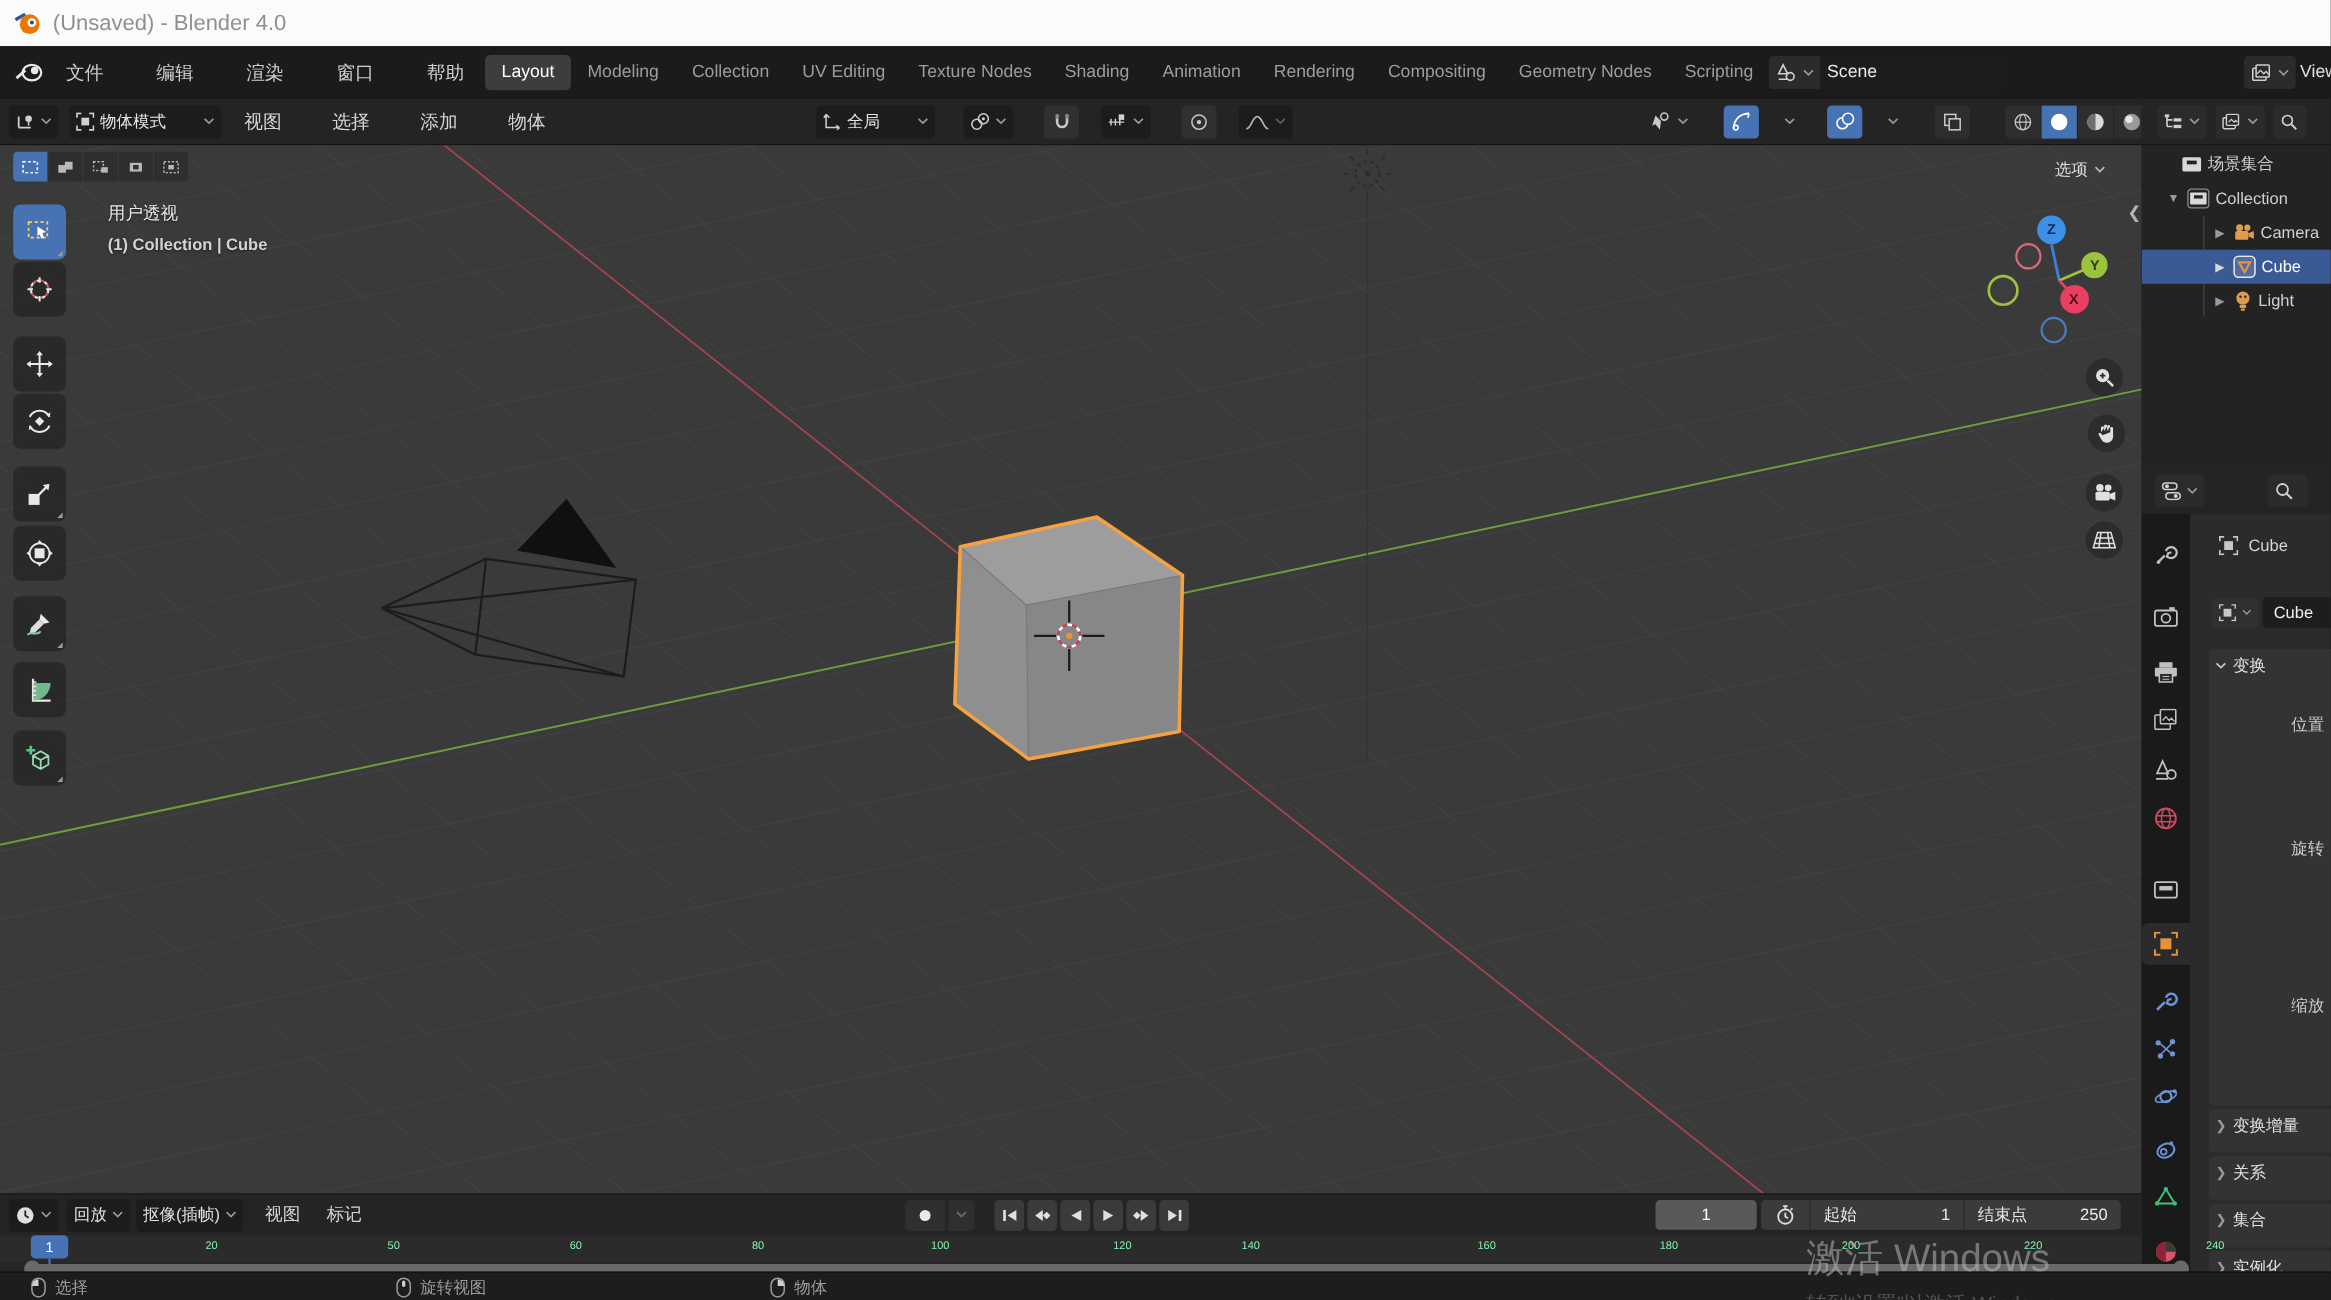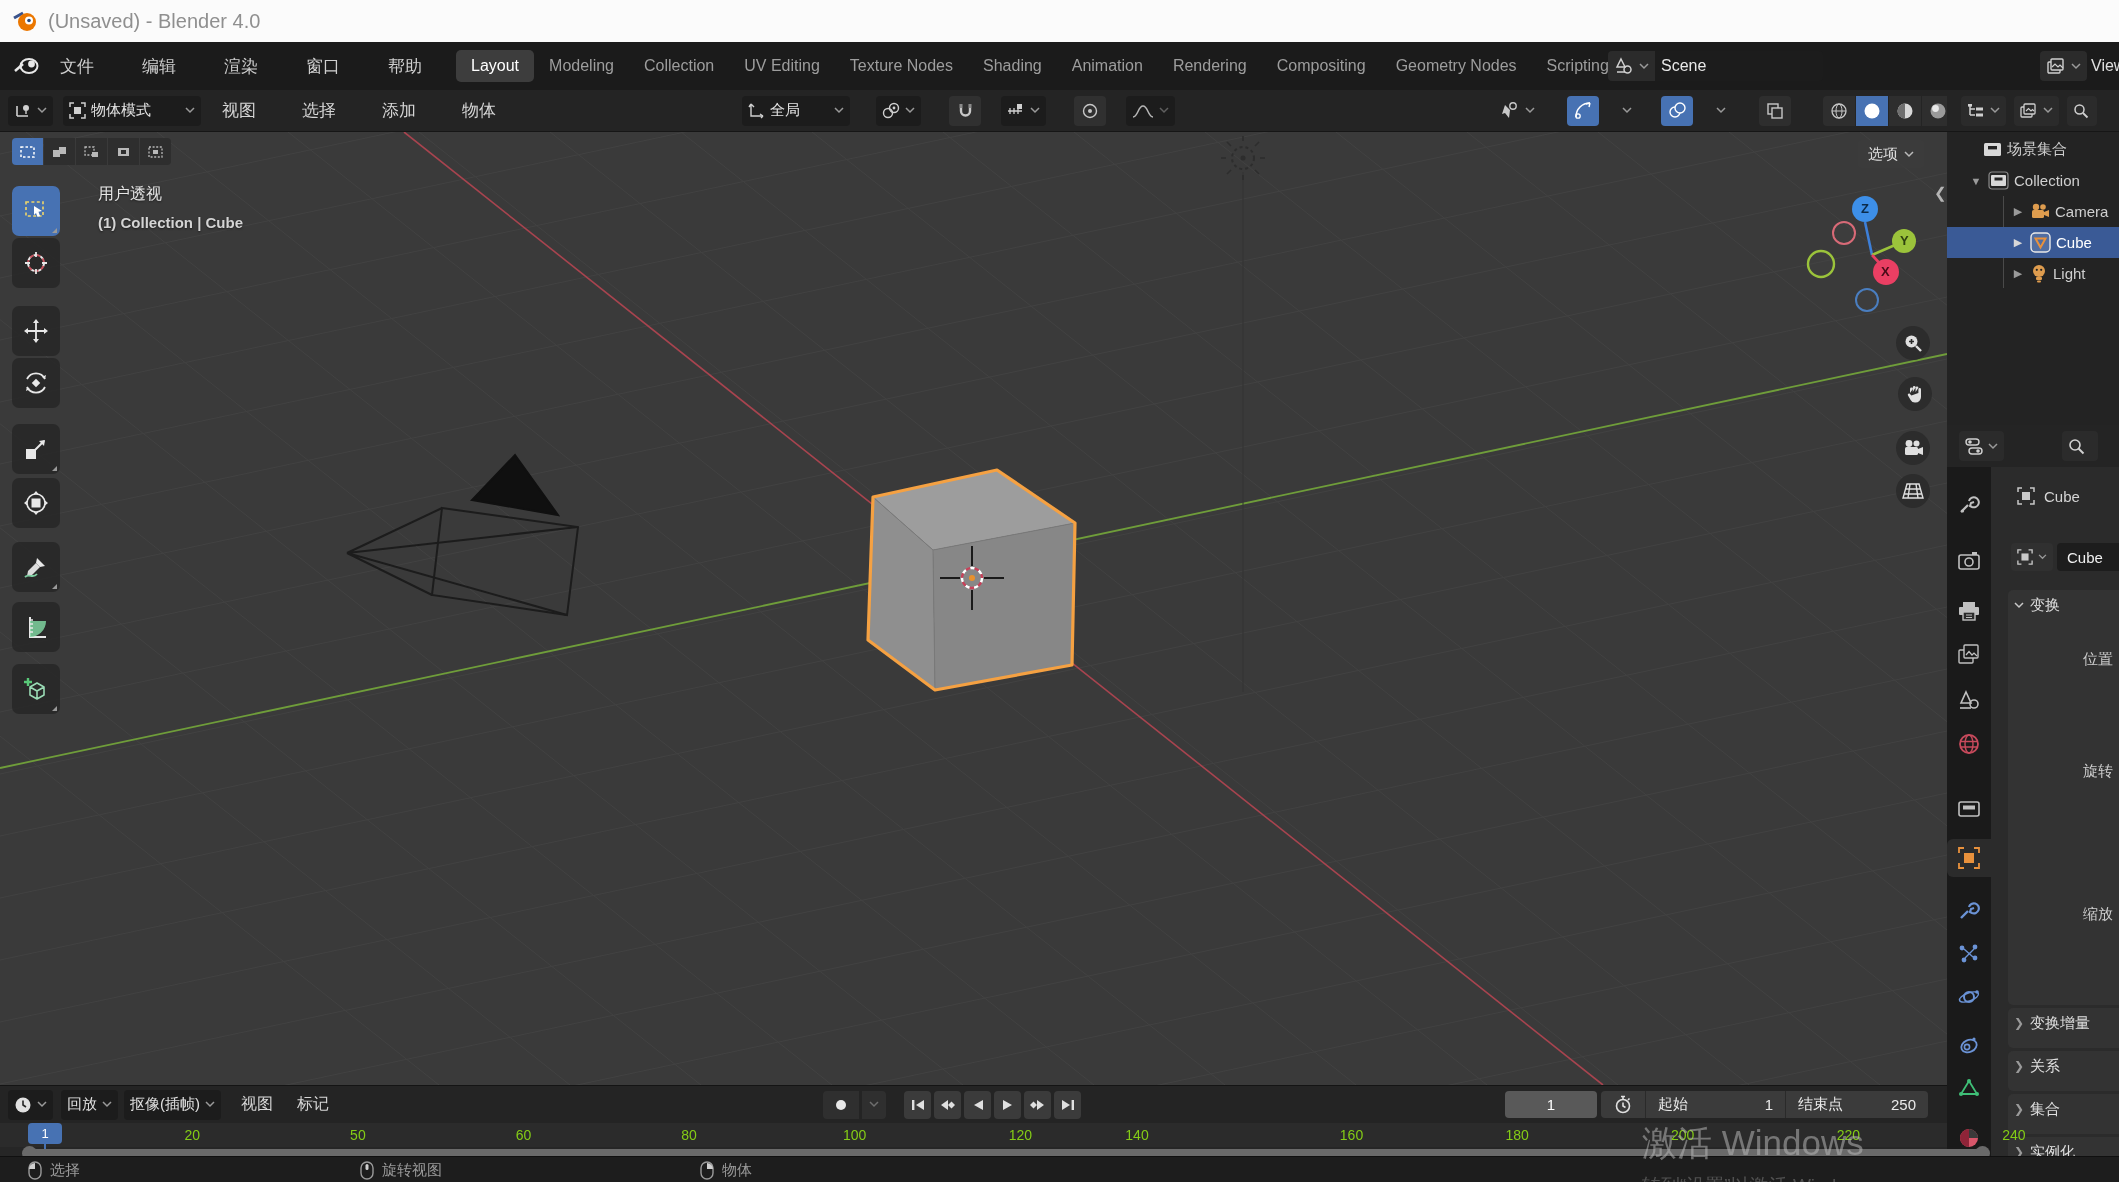--- a/index.html
+++ b/index.html
@@ -9,21 +9,21 @@
   .abs{position:absolute;}
   svg{display:block;}
   
   .titlebar{left:0;top:0;width:2119px;height:42px;background:#fbfbfb;
             display:flex;align-items:center;gap:10px;padding-left:12px;box-sizing:border-box;}
   .titlebar .ttext{color:#8f8f8f;font-size:20px;}
   
   .topbar{left:0;top:42px;width:2119px;height:48px;background:#1b1b1b;
           display:flex;align-items:center;box-sizing:border-box;padding-left:8px;}
   .tmenu{color:#cfcfcf;font-size:17px;padding:4px 14px;border-radius:4px;cursor:default;}
-  .wtabs{display:flex;margin-left:20px;}
+  .wtabs{display:flex;margin-left:5px;}
   .wtab{color:#9d9d9d;font-size:16px;padding:7px 15px;border-radius:5px;white-space:nowrap;}
   .wtab.active{background:#3d3d3d;color:#ffffff;}
   .scene-block{position:absolute;left:1608px;top:50px;height:32px;display:flex;align-items:center;}
   .vl-block{position:absolute;left:2040px;top:50px;height:32px;display:flex;align-items:center;gap:4px;}
   
   .dbtn{background:#1c1c1c;border-radius:4px;display:flex;align-items:center;height:30px;box-sizing:border-box;padding:0 6px;gap:5px;}
   .rbtn{background:#3b3b3b;border-radius:4px;display:flex;align-items:center;justify-content:center;height:28px;box-sizing:border-box;}
   .chev{flex:0 0 auto;}
   
   .vph{left:0;top:90px;width:1947px;height:42px;background:#242424;display:flex;align-items:center;
@@ -67,21 +67,21 @@
   .navbtn{position:absolute;width:34px;height:34px;border-radius:17px;background:rgba(42,42,42,.88);
           display:flex;align-items:center;justify-content:center;}
   .optbtn{position:absolute;left:1858px;top:8px;height:28px;background:rgba(60,60,60,.75);border-radius:4px;
           display:flex;align-items:center;gap:6px;padding:0 10px;color:#dddddd;font-size:15px;}
   .collapse-arrow{position:absolute;left:1934px;top:52px;color:#b5b5b5;font-size:15px;}
   
   .timeline{left:0;top:1085px;width:1947px;height:71px;background:#262626;border-top:1px solid #141414;}
   .tl-header{position:absolute;left:0;top:0;width:100%;height:37px;background:#242424;display:flex;align-items:center;box-sizing:border-box;padding-left:8px;}
   .tl-menu{color:#d5d5d5;font-size:16px;padding:3px 12px;}
   .ruler{position:absolute;left:0;top:37px;width:100%;height:24px;background:#2b2b2b;}
-  .tick{position:absolute;top:4px;transform:translateX(-50%);color:#84cc16;font-size:14px;}
+  .tick{position:absolute;top:4px;transform:translateX(-50%);color:#86efac;font-size:10px;}
   .marker{position:absolute;top:0px;width:34px;height:21px;background:#4772b3;border-radius:4px;
           color:#ffffff;font-size:13px;display:flex;align-items:center;justify-content:center;transform:translateX(-50%);}
   .marker-stem{position:absolute;width:2px;background:#4772b3;}
   .hscroll{position:absolute;left:26px;top:63px;width:1960px;height:9px;background:#6a6a6a;border-radius:5px;}
   .hscroll .cap{position:absolute;top:-3px;width:15px;height:15px;border-radius:50%;background:#6a6a6a;}
   .framefield{position:absolute;left:1505px;top:5px;width:92px;height:27px;background:#595959;border-radius:4px;
           color:#ffffff;font-size:15px;display:flex;align-items:center;justify-content:center;}
   .range{position:absolute;left:1601px;top:5px;height:27px;display:flex;align-items:center;background:#3b3b3b;border-radius:4px;}
   .range .seg{display:flex;align-items:center;height:100%;padding:0 12px;gap:22px;color:#eaeaea;font-size:15px;}
   .range .sep{width:1px;height:100%;background:#2a2a2a;}

